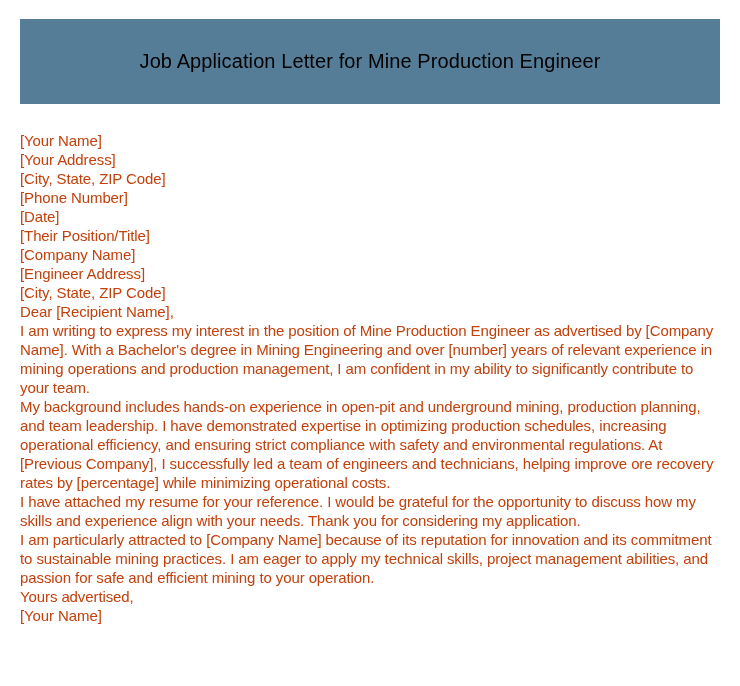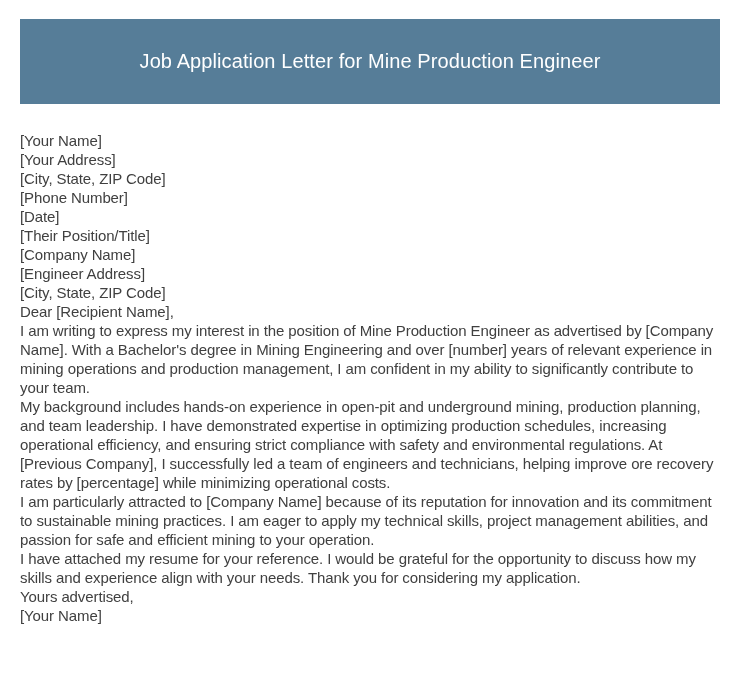--- a/index.html
+++ b/index.html
@@ -20,32 +20,32 @@
     left: 20px;
     top: 19px;
     width: 700px;
     height: 85px;
     background: #567d98;
     display: flex;
     align-items: center;
     justify-content: center;
   }
   .header-title {
-    color: #ffffff;
+    color: #000000;
     font-size: 20px;
     font-weight: 400;
     letter-spacing: 0.1px;
     text-align: center;
   }
   .letter {
     position: absolute;
     left: 20px;
     top: 131px;
     width: 706px;
-    color: #404040;
+    color: #c2410c;
     font-size: 15px;
     line-height: 19px;
     letter-spacing: -0.1px;
   }
   .letter p, .letter div {
     margin: 0;
     padding: 0;
   }
 </style>
 </head>
@@ -71,21 +71,21 @@
       <div>[Their Position/Title]</div>
       <div>[Company Name]</div>
       <div>[Engineer Address]</div>
       <div>[City, State, ZIP Code]</div>
     </div>
 
     <div>Dear [Recipient Name],</div>
 
     <p>I am writing to express my interest in the position of Mine Production Engineer as advertised by [Company Name]. With a Bachelor's degree in Mining Engineering and over [number] years of relevant experience in mining operations and production management, I am confident in my ability to significantly contribute to your team.</p>
     <p>My background includes hands-on experience in open-pit and underground mining, production planning, and team leadership. I have demonstrated expertise in optimizing production schedules, increasing operational efficiency, and ensuring strict compliance with safety and environmental regulations. At [Previous Company], I successfully led a team of engineers and technicians, helping improve ore recovery rates by [percentage] while minimizing operational costs.</p>
+    <p>I have attached my resume for your reference. I would be grateful for the opportunity to discuss how my skills and experience align with your needs. Thank you for considering my application.</p>
     <p>I am particularly attracted to [Company Name] because of its reputation for innovation and its commitment to sustainable mining practices. I am eager to apply my technical skills, project management abilities, and passion for safe and efficient mining to your operation.</p>
-    <p>I have attached my resume for your reference. I would be grateful for the opportunity to discuss how my skills and experience align with your needs. Thank you for considering my application.</p>
 
     <div>Yours advertised,</div>
     <div>[Your Name]</div>
 
   </div>
 
 </div>
 
 </body></html>

